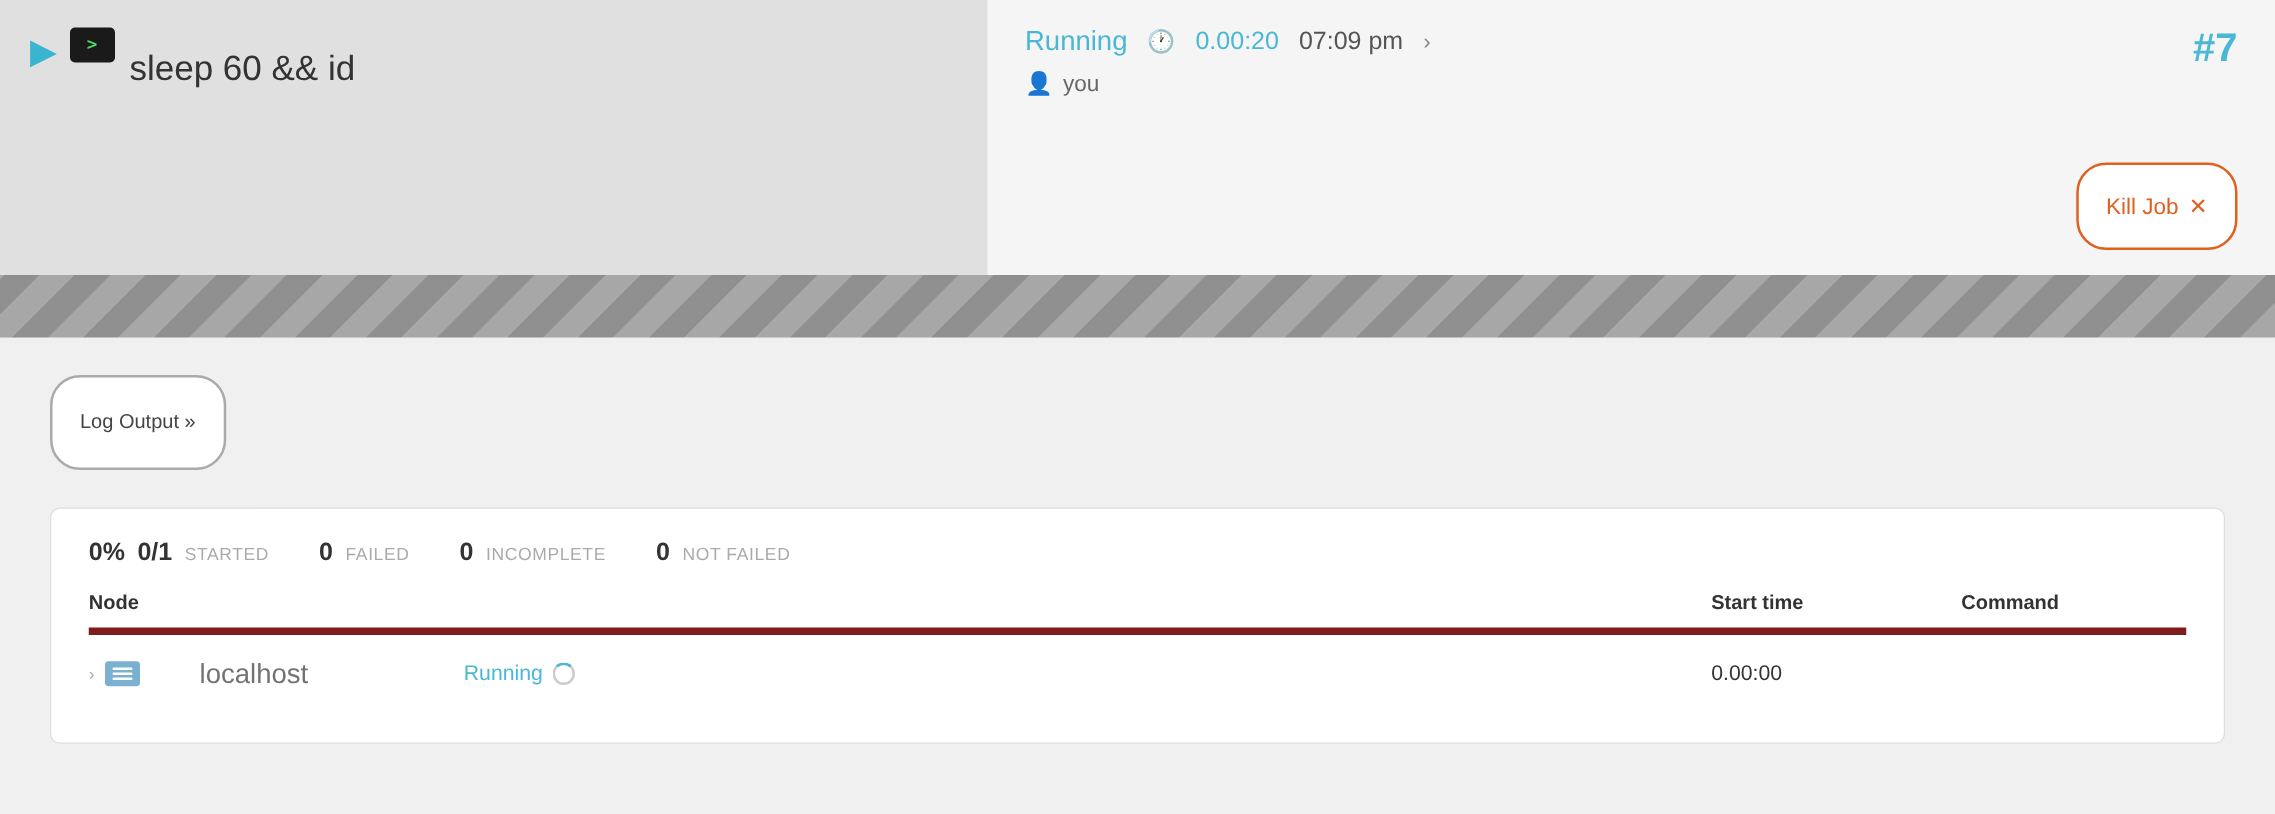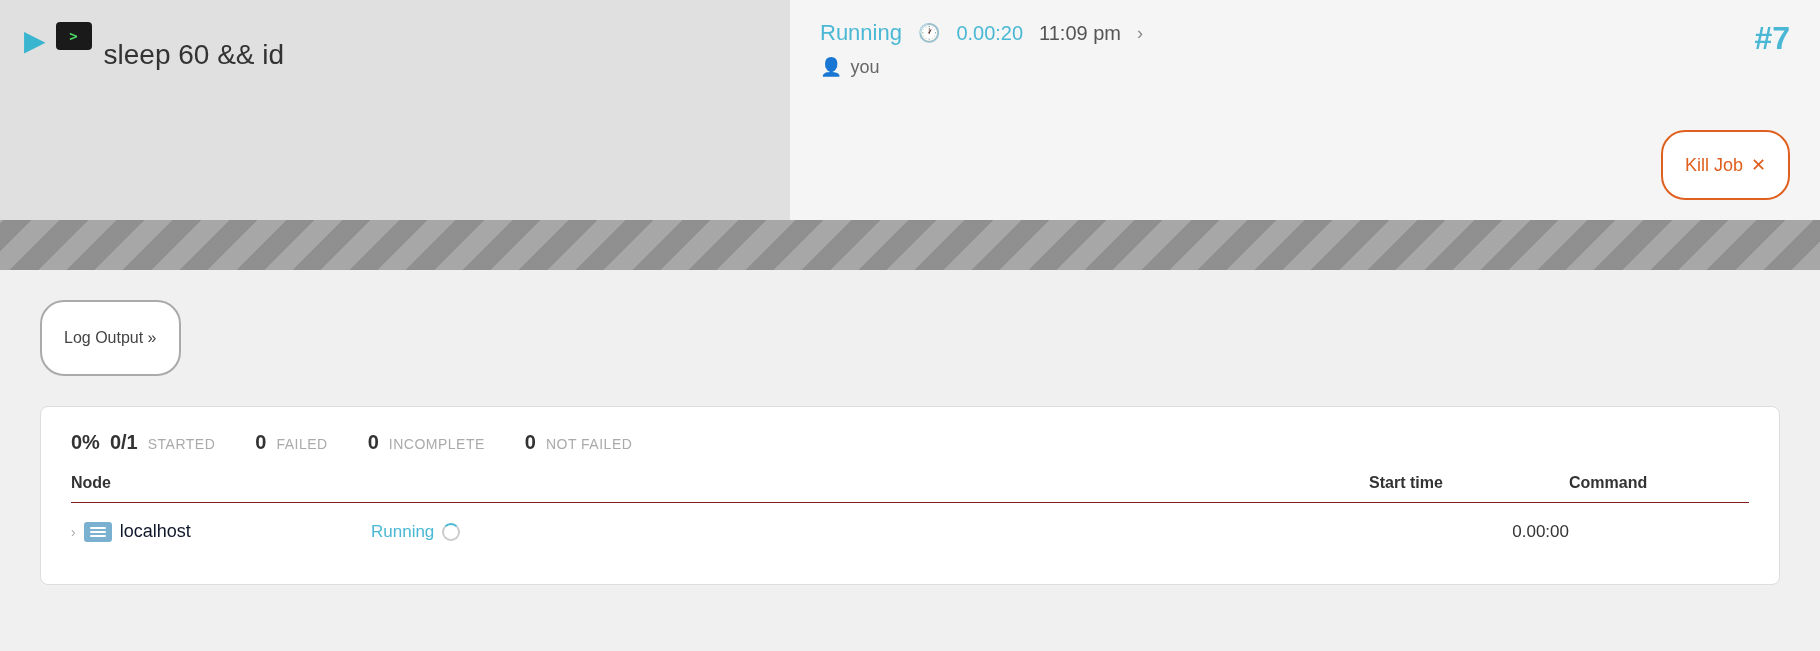--- a/index.html
+++ b/index.html
@@ -206,21 +206,21 @@
       font-weight: 500;
       letter-spacing: 0.5px;
     }
 
     
     .nodes-header {
       display: grid;
       grid-template-columns: 300px 300px 1fr 200px 180px;
       gap: 0;
       padding-bottom: 10px;
-      border-bottom: 1px solid #7f1d1d;
+      border-bottom: 6px solid #7f1d1d;
     }
 
     .col-header {
       font-size: 16px;
       font-weight: 600;
       color: #333;
     }
 
     .col-header-right {
       font-size: 16px;
@@ -262,23 +262,24 @@
       content: '';
       display: block;
       width: 16px;
       height: 2px;
       background: white;
       border-radius: 1px;
       box-shadow: 0 4px 0 white, 0 -4px 0 white;
     }
 
     .node-name {
-      color: #0f172a;
-      font-size: 18px;
+      color: #737373;
+      font-size: 22px;
       font-weight: 500;
+      margin-left: 40px;
     }
 
     .status-running-cell {
       color: #4ab8d4;
       font-size: 17px;
       display: flex;
       align-items: center;
       gap: 8px;
     }
 
@@ -310,21 +311,20 @@
     }
 
     .cmd-label {
       font-size: 17px;
       color: #333;
     }
 
     .duration-cell {
       font-size: 17px;
       color: #333;
-      text-align: right;
     }
 
     .start-time-cell {
       font-size: 17px;
       color: #333;
       text-align: right;
     }
   </style>
 </head>
 <body>
@@ -335,21 +335,21 @@
     <span class="play-icon">▶</span>
     <div class="terminal-icon"></div>
     <span class="job-title">sleep 60 &amp;&amp; id</span>
   </div>
 
   <div class="top-right">
     <div class="status-row">
       <span class="status-running">Running</span>
       <span class="timer-icon">🕐</span>
       <span class="duration-text">0.00:20</span>
-      <span class="time-text">11:09 pm</span>
+      <span class="time-text">07:09 pm</span>
       <span class="arrow-right">›</span>
     </div>
 
     <span class="job-number">#7</span>
 
     <div class="user-row">
       <span class="user-icon">👤</span>
       <span class="user-text">you</span>
     </div>
 

